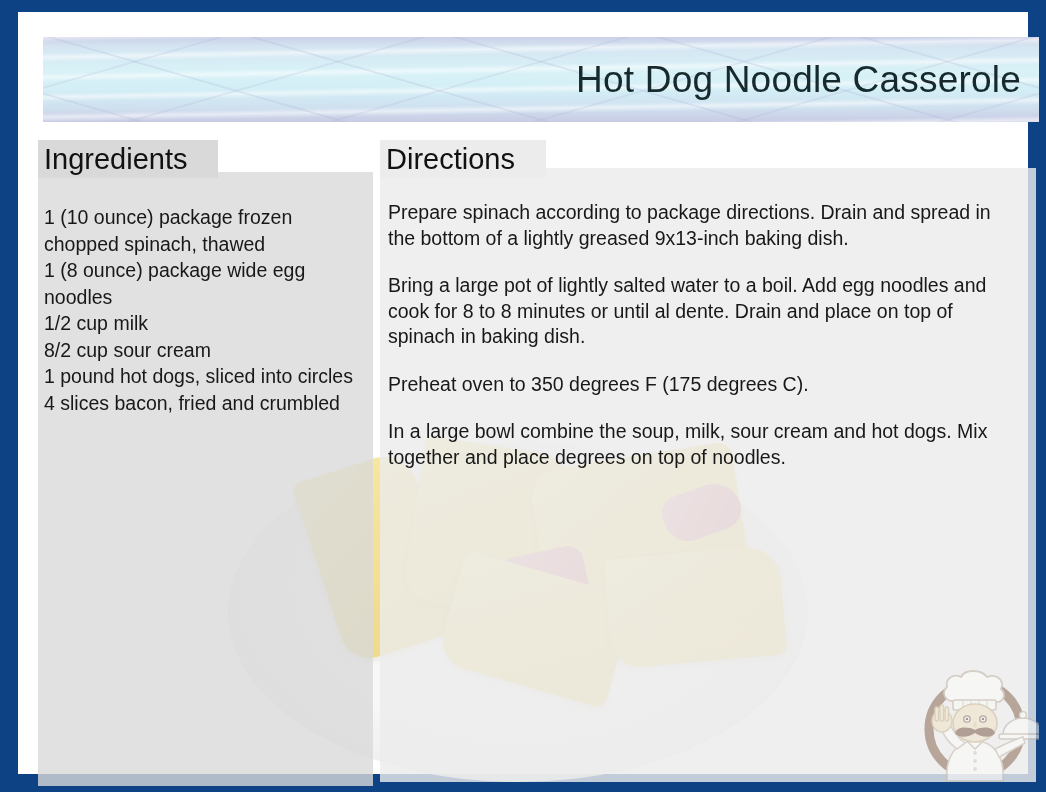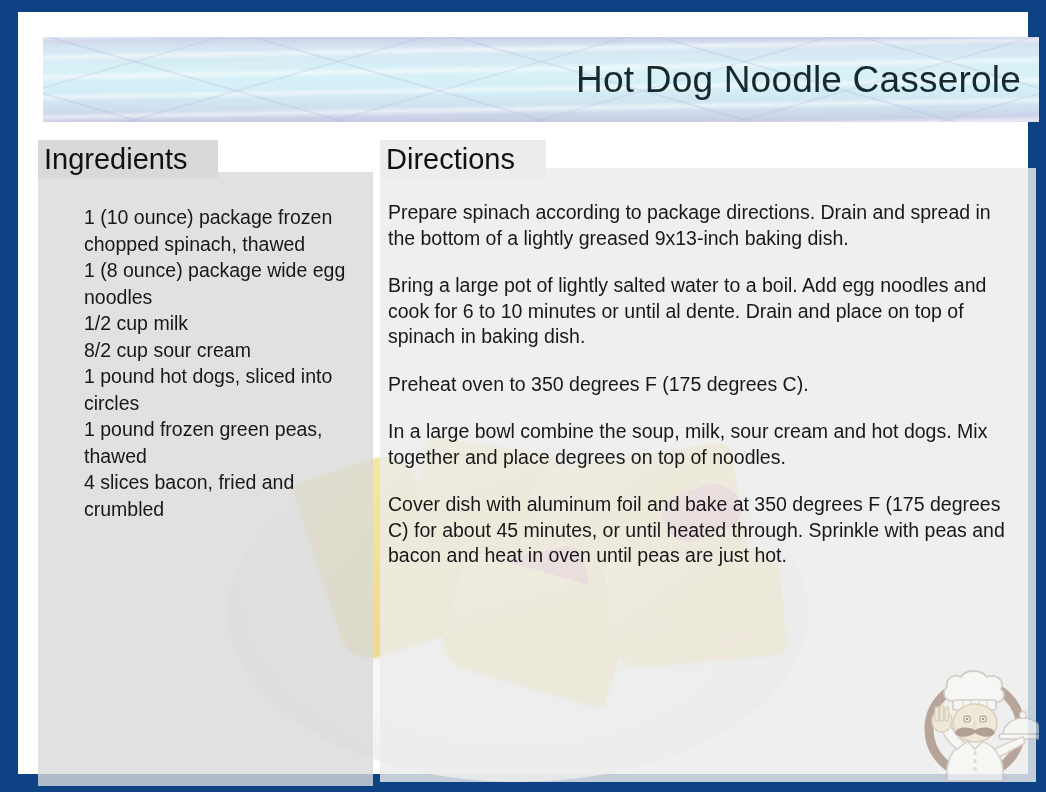--- a/index.html
+++ b/index.html
@@ -196,21 +196,20 @@
 
   
   .ingredients-list {
     position: absolute;
     left: 6px;
     top: 32px;
     right: 4px;
     font-size: 19.5px;
     line-height: 26.5px;
     color: #181818;
-    margin-left: 40px;
   }
   .ingredient-line { white-space: pre-wrap; }
 
   .directions-body {
     position: absolute;
     left: 8px;
     top: 32px;
     right: 14px;
     font-size: 19.5px;
     line-height: 25.5px;
@@ -254,33 +253,31 @@
     </div>
 
     <div class="panel panel-ingredients">
       <div class="panel-bg"></div>
       <div class="ingredients-list">
         <div class="ingredient-line">1 (10 ounce) package frozen chopped spinach, thawed</div>
         <div class="ingredient-line">1 (8 ounce) package wide egg noodles</div>
         <div class="ingredient-line">1/2 cup milk</div>
         <div class="ingredient-line">8/2 cup sour cream</div>
         <div class="ingredient-line">1 pound hot dogs, sliced into circles</div>
-        <div class="ingredient-line">1 pound frozen green peas, thawed</div>
         <div class="ingredient-line">4 slices bacon, fried and crumbled</div>
       </div>
     </div>
 
     <div class="panel panel-directions">
       <div class="panel-bg"></div>
       <div class="directions-body">
         <p class="direction-para">Prepare spinach according to package directions. Drain and spread in the bottom of a lightly greased 9x13-inch baking dish.</p>
-        <p class="direction-para">Bring a large pot of lightly salted water to a boil. Add egg noodles and cook for 6 to 10 minutes or until al dente. Drain and place on top of spinach in baking dish.</p>
+        <p class="direction-para">Bring a large pot of lightly salted water to a boil. Add egg noodles and cook for 8 to 8 minutes or until al dente. Drain and place on top of spinach in baking dish.</p>
         <p class="direction-para">Preheat oven to 350 degrees F (175 degrees C).</p>
         <p class="direction-para">In a large bowl combine the soup, milk, sour cream and hot dogs. Mix together and place degrees on top of noodles.</p>
-        <p class="direction-para">Cover dish with aluminum foil and bake at 350 degrees F (175 degrees C) for about 45 minutes, or until heated through. Sprinkle with peas and bacon and heat in oven until peas are just hot.</p>
       </div>
     </div>
 
     <div class="tab tab-ingredients">Ingredients</div>
     <div class="tab tab-directions">Directions</div>
 
     <div class="chef-logo">
       <svg viewBox="0 0 128 128" width="128" height="128">
 
         <circle cx="64" cy="72" r="46" fill="none" stroke="#8a6a55" stroke-width="9"></circle>

